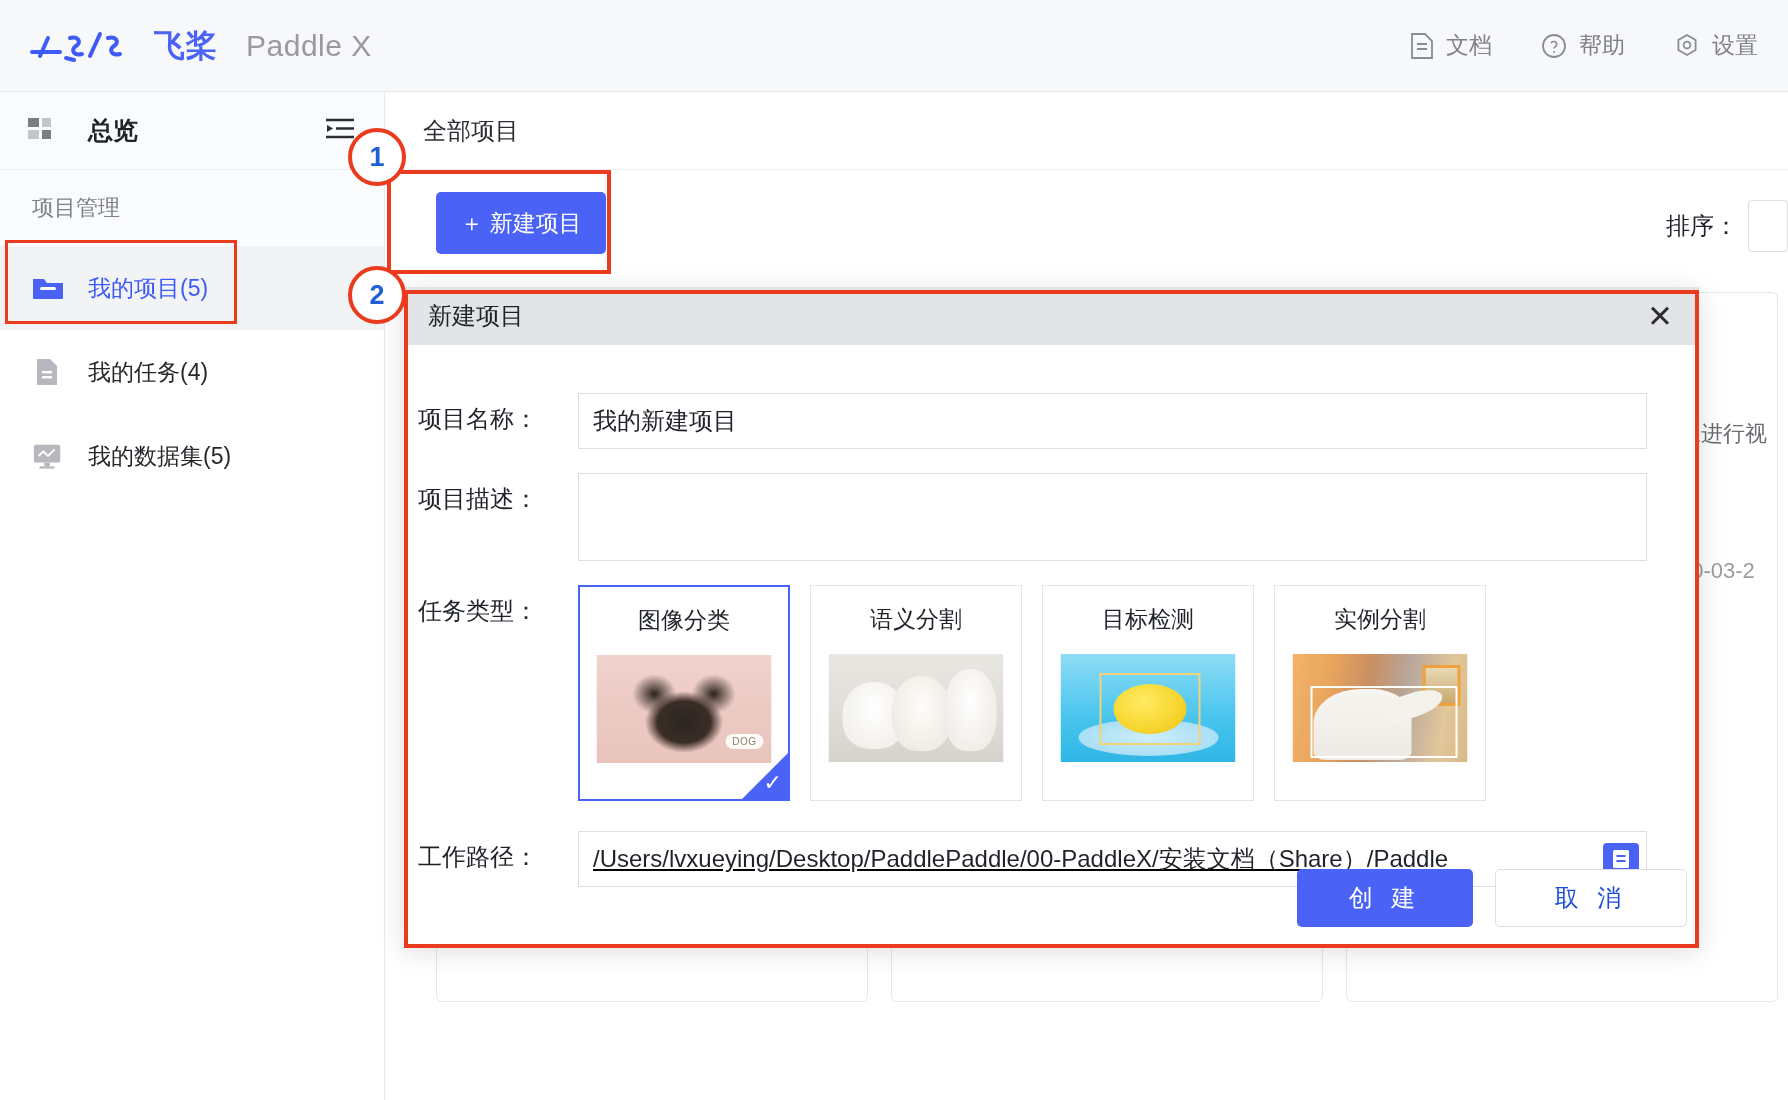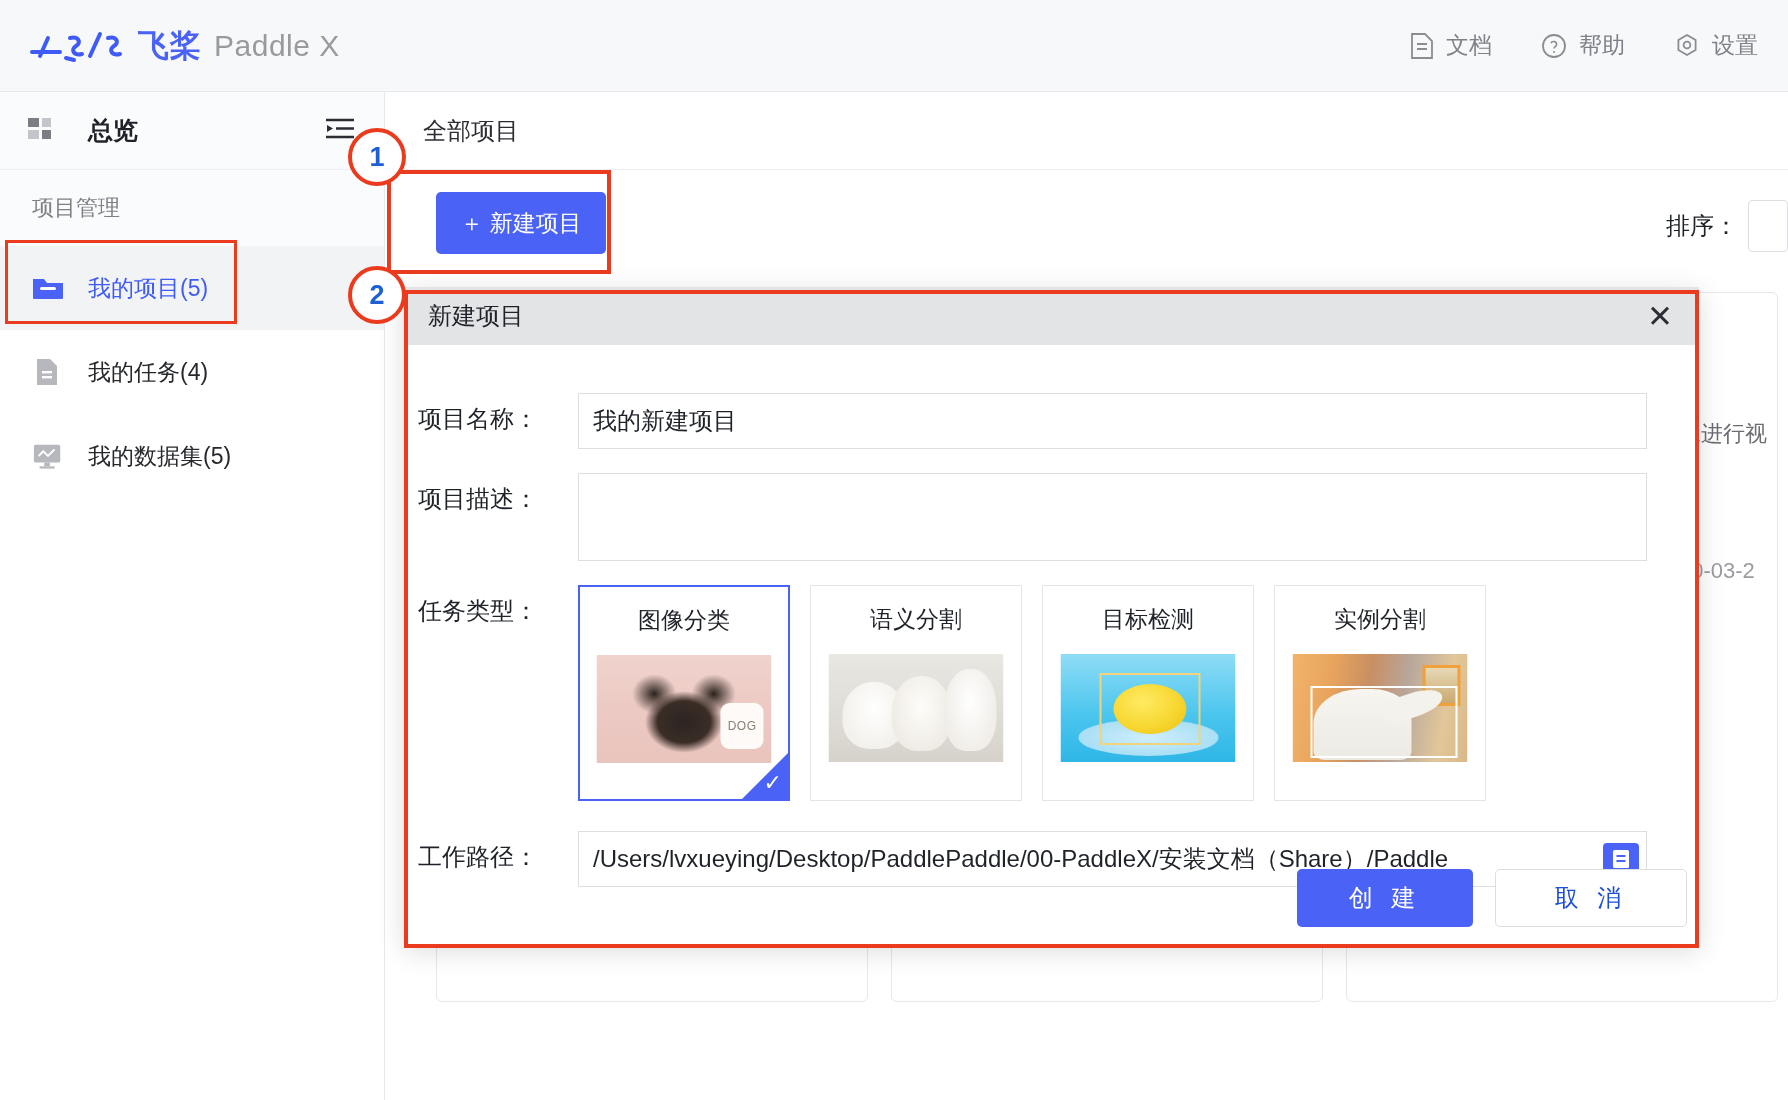--- a/index.html
+++ b/index.html
@@ -12,21 +12,21 @@
     -webkit-font-smoothing: antialiased;
   }
   .app { position: relative; width: 1788px; height: 1100px; background:#fff; }
 
   
   .header {
     position: absolute; left:0; top:0; width:1788px; height:92px;
     background:#f7f8fa; border-bottom:1px solid #e8e9ec;
     display:flex; align-items:center;
   }
-  .brand { display:flex; align-items:center; margin-left:26px; gap:2px;text-align:center; }
+  .brand { display:flex; align-items:center; margin-left:26px; gap:18px;text-align:center; }
   .brand-mark { width:110px; height:40px; }
   .brand-cn { font-size:31px; color:#4a62f5; font-weight:700; letter-spacing:1px; }
   .brand-en { font-size:30px; color:#9a9a9e; letter-spacing:0.5px; margin-left:10px;}
   .header-actions {
     margin-left:auto; margin-right:30px; display:flex; align-items:center; gap:48px;
   }
   .hact { display:flex; align-items:center; gap:11px; color:#808188; font-size:23px; cursor:pointer;}
   .hact svg { display:block; }
 
   
@@ -121,21 +121,21 @@
   .finput {
     flex:1; height:56px; border:1px solid #dcdee2; background:#fff;
     font-size:24px; color:#1f2329; padding:0 14px; font-family:inherit;
     outline:none;
   }
   .ftextarea {
     flex:1; height:88px; border:1px solid #dcdee2; background:#fff;
     font-size:22px; color:#1f2329; padding:10px 14px; font-family:inherit;
     resize:none; outline:none;
   }
-  .path-wrap { flex:1; position:relative; display:flex; }
+  .path-wrap { flex:1; position:relative; display:flex;text-decoration:underline; }
   .path-btn {
     position:absolute; right:8px; top:50%; transform:translateY(-50%);
     width:36px; height:32px; background:#4a62f5; border-radius:4px;
     display:flex; align-items:center; justify-content:center; cursor:pointer;
   }
 
   
   .types { flex:1; display:flex; gap:20px; }
   .tcard {
     width:212px; height:216px; border:1px solid #e3e5e8; background:#fff;
@@ -186,21 +186,21 @@
   }
 
   
   .th-dog { width:100%; height:100%; background:
       radial-gradient(ellipse 36% 46% at 50% 62%, #2c2522 0%, #3a2d26 42%, transparent 62%),
       radial-gradient(ellipse 18% 26% at 33% 36%, #2b211c 0%, transparent 70%),
       radial-gradient(ellipse 18% 26% at 67% 36%, #2b211c 0%, transparent 70%),
       linear-gradient(180deg,#f0d3cd 0%, #ecc9c2 55%, #e8c4bd 100%); position:relative;}
   .th-dog .tag {
     position:absolute; right:8px; bottom:14px; background:#fdfaf7;
-    border-radius:9px; padding:16px 7px; font-size:12px; color:#8a8076;
+    border-radius:9px; padding:2px 7px; font-size:10px; color:#8a8076;
     letter-spacing:0.5px;
   }
   .th-lemon { width:100%; height:100%; position:relative;
     background:linear-gradient(180deg,#8fdcf5 0%, #49c5ee 58%, #2fb6e6 100%);}
   .th-lemon .plate { position:absolute; left:10%; bottom:6%; width:80%; height:34%;
     background:radial-gradient(ellipse at 50% 50%, #cfeefb 0%, #a9dff5 70%); border-radius:50%;}
   .th-lemon .fruit { position:absolute; left:30%; top:28%; width:42%; height:46%;
     background:radial-gradient(ellipse at 40% 35%, #ffeb62 0%, #f6d52e 60%, #e9c013 100%);
     border-radius:50%;}
   .th-lemon .box { position:absolute; left:22%; top:18%; width:58%; height:66%;

